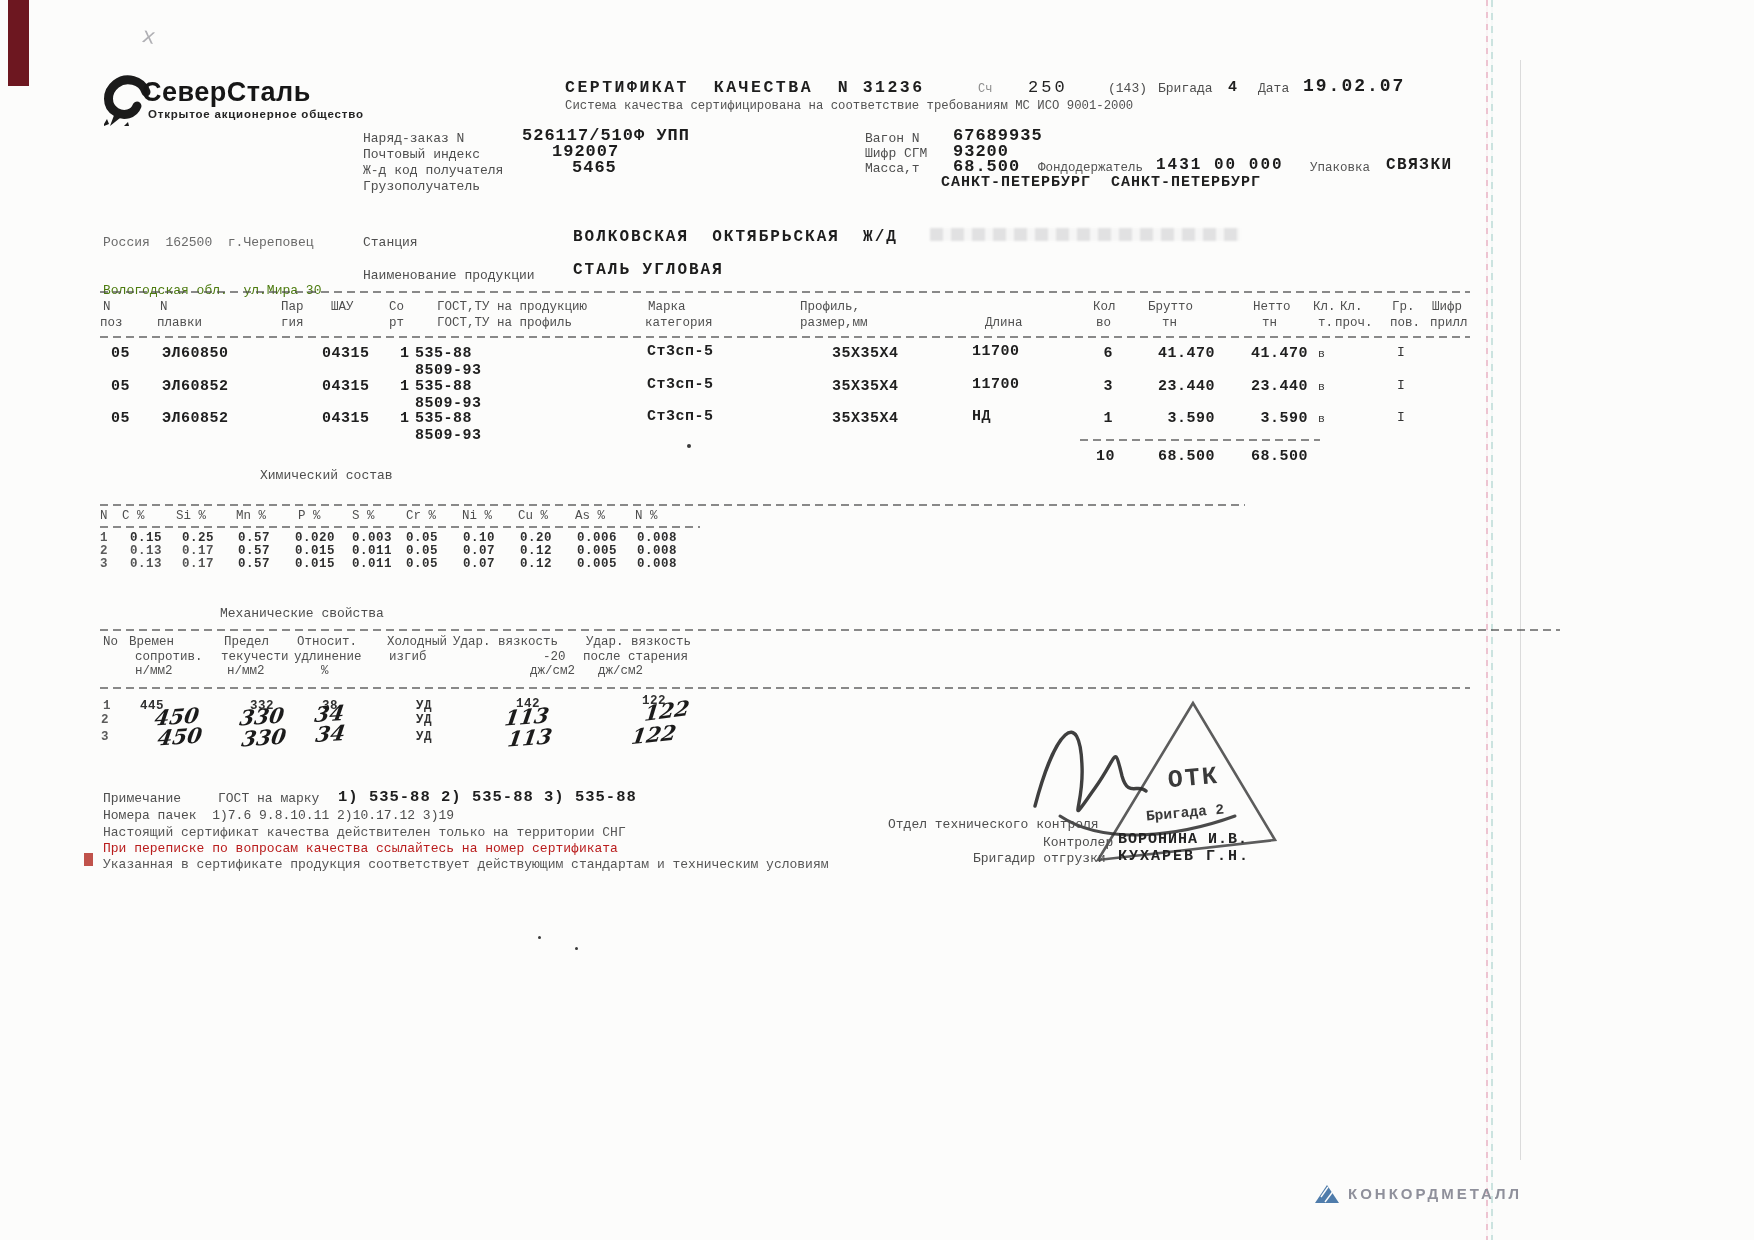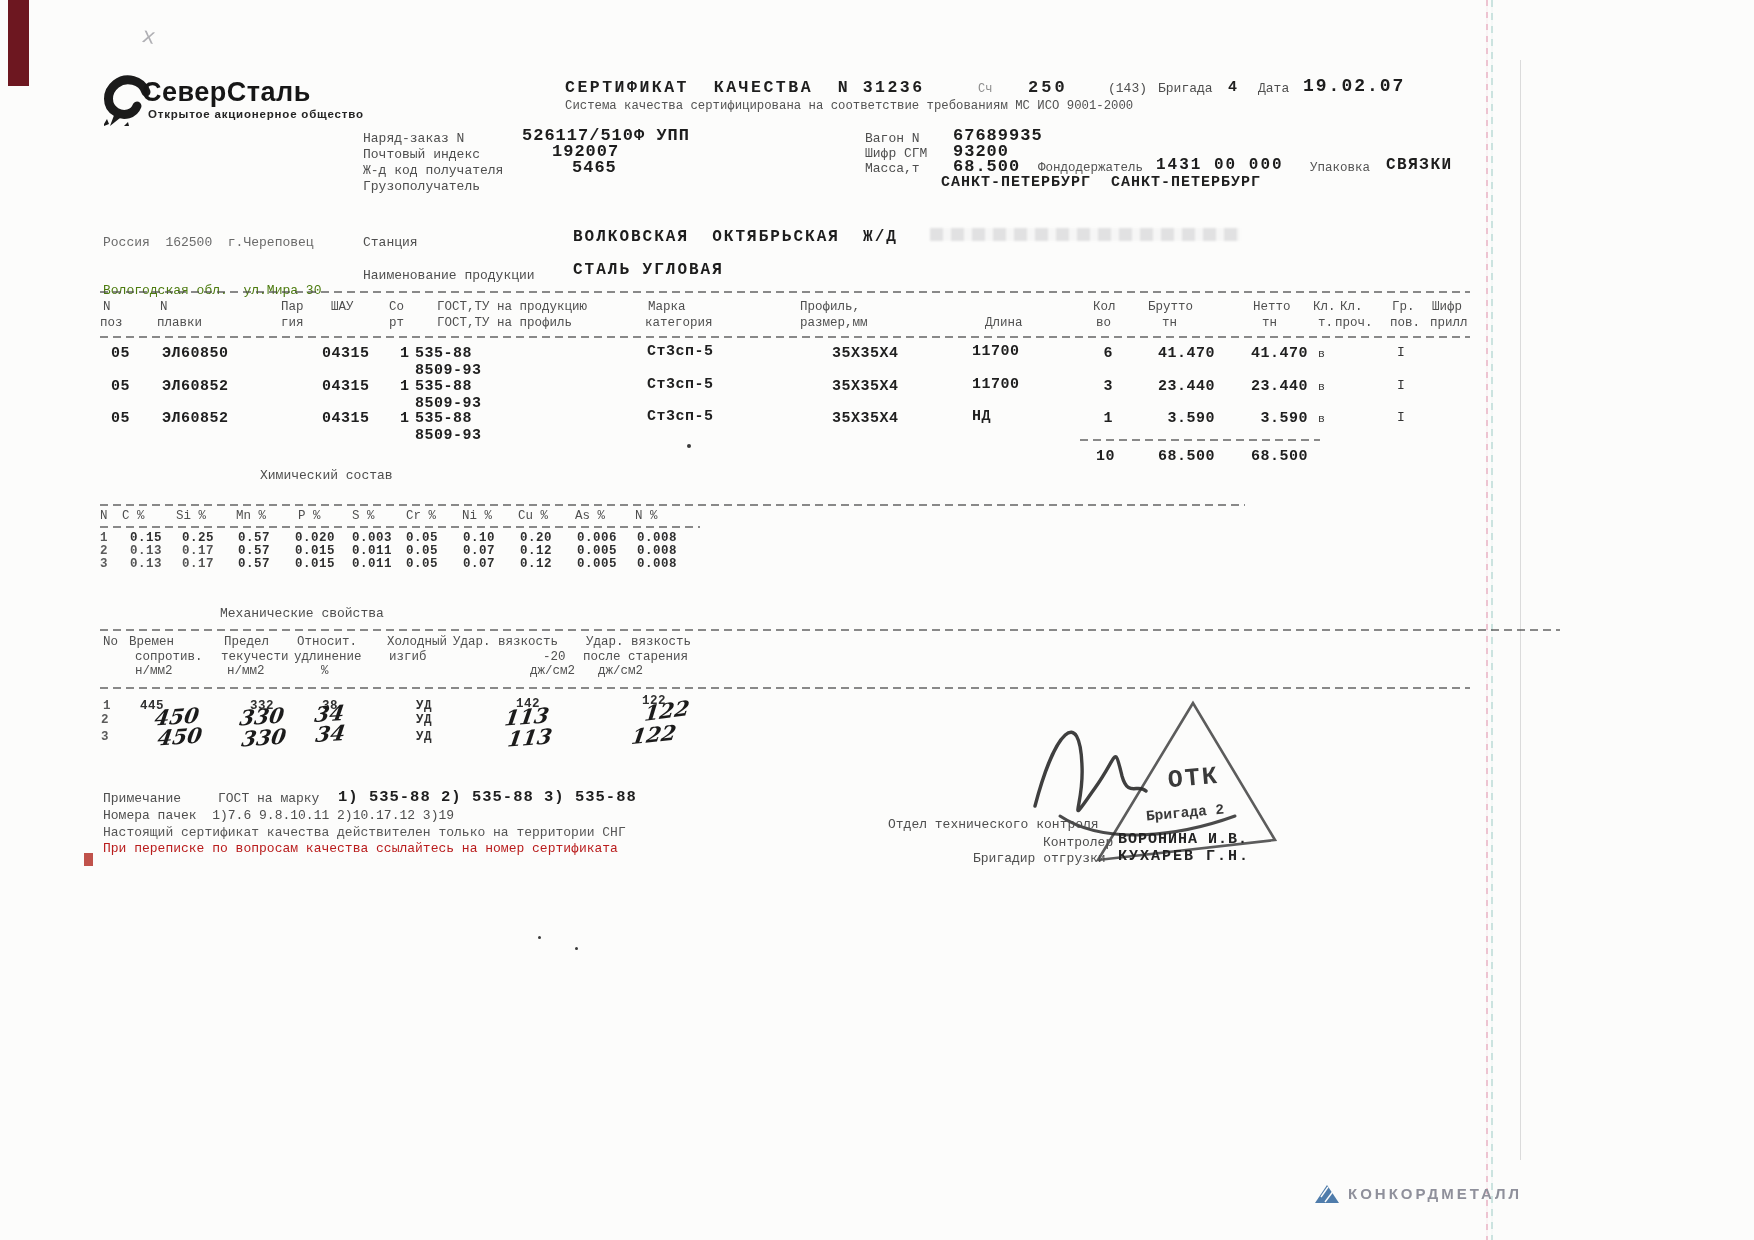--- a/index.html
+++ b/index.html
@@ -45,21 +45,21 @@
     <path d="M50 22 C46 10 30 6 20 14 C10 22 10 36 20 42 C28 47 38 44 41 36" fill="none" stroke="#1b1b1b" stroke-width="9" stroke-linecap="round"></path>
     <path d="M20 40 L14 56 L24 48" fill="#1b1b1b"></path>
     <path d="M8 54 l3 -5 2 5 -5 2 z" fill="#1b1b1b"></path>
     <path d="M28 56 l4 -4 1 4 z" fill="#1b1b1b"></path>
   </svg>
   <span class="t" style="left:142px;top:78px;font-family:'Liberation Sans',sans-serif;font-weight:bold;font-size:27px;color:#161616;letter-spacing:.5px">СеверСталь</span>
   <span class="t" style="left:148px;top:108px;font-family:'Liberation Sans',sans-serif;font-weight:bold;font-size:11.5px;color:#242424;letter-spacing:.8px">Открытое акционерное общество</span>
 
   <span class="t" style="left:565px;top:79px;font-weight:bold;font-size:16.5px;letter-spacing:2.5px;color:#1e1e1e">СЕРТИФИКАТ  КАЧЕСТВА  N 31236</span>
   <span class="t fade" style="left:978px;top:83px;font-size:12px;color:#8d8d8d">Сч</span>
-  <span class="t" style="left:1028px;top:79px;font-weight:bold;font-size:17px;letter-spacing:3px;color:#222">250</span>
+  <span class="t" style="left:1028px;top:79px;font-weight:normal;font-size:17px;letter-spacing:3px;color:#222">250</span>
   <span class="t lb" style="left:1108px;top:82px">(143)</span>
   <span class="t lb" style="left:1158px;top:82px">Бригада</span>
   <span class="t v15" style="left:1228px;top:80px">4</span>
   <span class="t lb" style="left:1258px;top:82px">Дата</span>
   <span class="t" style="left:1303px;top:77px;font-weight:bold;font-size:18px;letter-spacing:2px;color:#1d1d1d">19.02.07</span>
   <span class="t lb2" style="left:565px;top:100px;font-size:12.3px">Система качества сертифицирована на соответствие требованиям МС ИСО 9001-2000</span>
 
   <span class="t lb" style="left:363px;top:132px">Наряд-заказ N</span>
   <span class="t v17" style="left:522px;top:127px">526117/510Ф УПП</span>
   <span class="t lb" style="left:363px;top:148px">Почтовый индекс</span>
@@ -263,20 +263,21 @@
   <span class="t ch" style="left:416px;top:731px">УД</span>
   <span class="t hand" style="left:508px;top:727px">113</span>
   <span class="t hand" style="left:632px;top:724px;transform:skewX(-14deg) rotate(-6deg)">122</span>
 
   <span class="t lb" style="left:103px;top:792px">Примечание</span>
   <span class="t lb" style="left:218px;top:792px">ГОСТ на марку</span>
   <span class="t" style="left:338px;top:789px;font-weight:bold;font-size:15.5px;letter-spacing:1px;color:#1e1e1e">1) 535-88 2) 535-88 3) 535-88</span>
   <span class="t lb" style="left:103px;top:809px">Номера пачек  1)7.6 9.8.10.11 2)10.17.12 3)19</span>
   <span class="t lb" style="left:103px;top:826px;color:#565656">Настоящий сертификат качества действителен только на территории СНГ</span>
   <span class="t lb" style="left:103px;top:842px;color:#b91c1c">При переписке по вопросам качества ссылайтесь на номер сертификата</span>
+  <span class="t lb" style="left:103px;top:858px;color:#565656">Указанная в сертификате продукция соответствует действующим стандартам и техническим условиям</span>
 
   <svg style="left:1010px;top:688px" width="300" height="195" viewBox="0 0 300 195">
     <polygon points="183,15 88,172 265,152" fill="none" stroke="#3f3f3f" stroke-width="2.6" opacity=".85"></polygon>
     <path d="M25,118 C45,42 70,18 72,78 C74,120 55,142 85,100 C108,68 104,55 112,88 C118,110 128,95 136,103" fill="none" stroke="#2a2a2a" stroke-width="3.4" stroke-linecap="round" opacity=".9"></path>
     <path d="M50,128 C95,158 170,148 225,128" fill="none" stroke="#2a2a2a" stroke-width="3" stroke-linecap="round" opacity=".85"></path>
   </svg>
   <span class="t" style="left:1168px;top:766px;font-weight:bold;font-size:25px;letter-spacing:2px;color:#3a3a3a;transform:rotate(-5deg)">ОТК</span>
   <span class="t" style="left:1146px;top:806px;font-weight:bold;font-size:14.5px;color:#3a3a3a;transform:rotate(-5deg)">Бригада 2</span>
   <span class="t lb" style="left:888px;top:818px">Отдел технического контроля</span>
   <span class="t lb" style="left:1043px;top:836px">Контролер</span>

